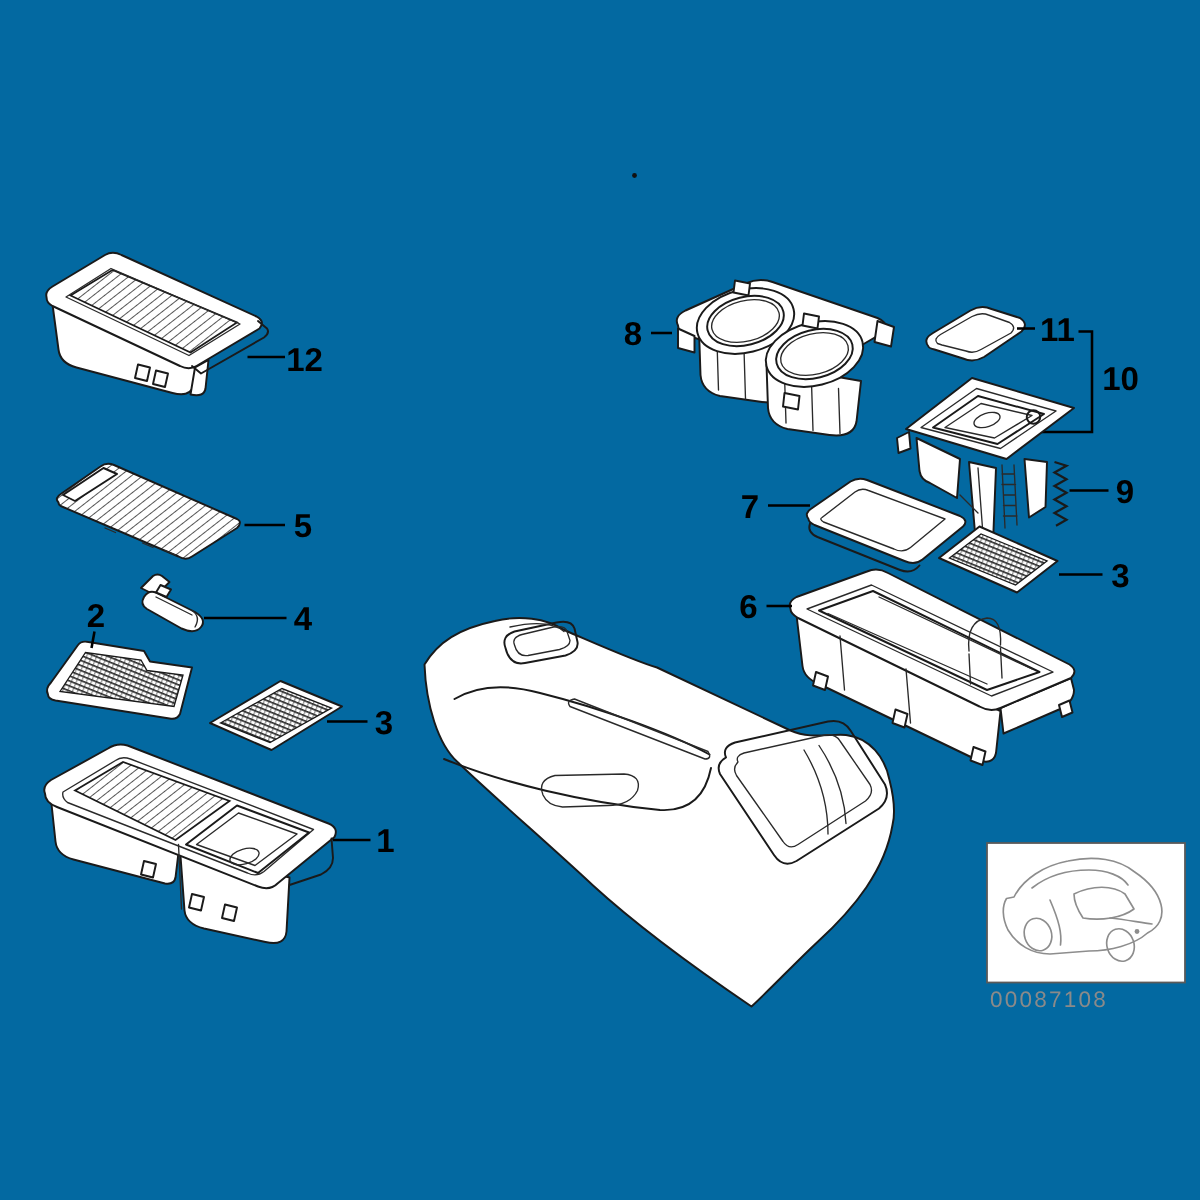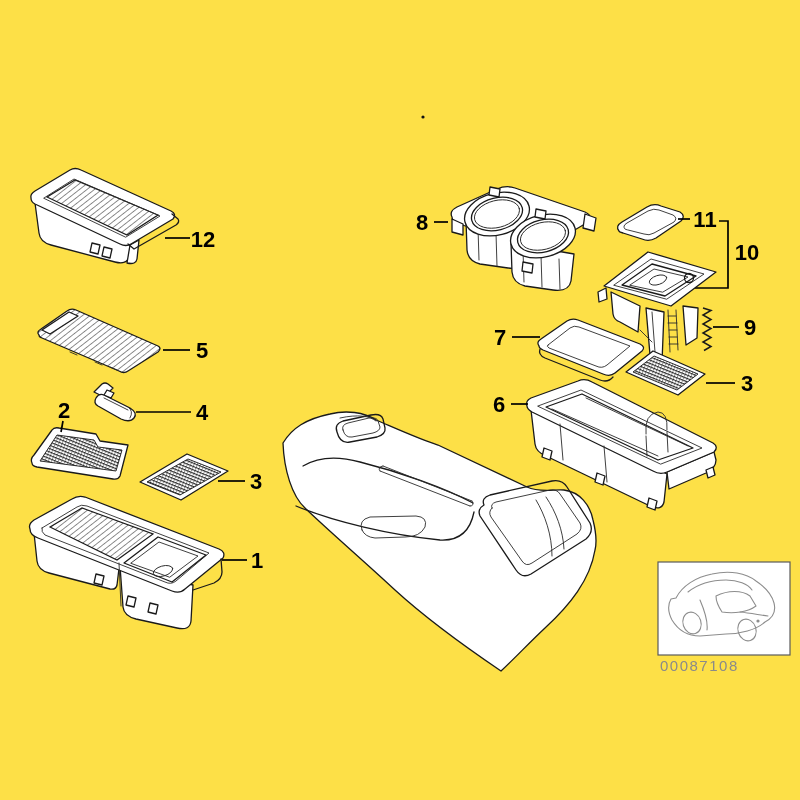--- a/index.html
+++ b/index.html
@@ -1,16 +1,16 @@
 <!DOCTYPE html>
 <html><head>
 <meta charset="utf-8">
 <style>
   html,body{margin:0;padding:0;background:#ffffff;}
-  .stage{position:relative;width:800px;height:800px;background:#fde047;overflow:hidden;
+  .stage{position:relative;width:800px;height:800px;background:#0369a1;overflow:hidden;
          font-family:"Liberation Sans",sans-serif;}
   svg{display:block;}
   .lineart{stroke:#1a1a1a;stroke-width:1.3;fill:none;stroke-linejoin:round;stroke-linecap:round;}
   .solid{stroke:#1a1a1a;stroke-width:1.3;fill:#ffffff;stroke-linejoin:round;stroke-linecap:round;}
   .thin{stroke:#2a2a2a;stroke-width:0.9;fill:none;stroke-linejoin:round;stroke-linecap:round;}
   .callout-line{stroke:#000000;stroke-width:1.7;fill:none;}
   text.callout{font-family:"Liberation Sans",sans-serif;font-weight:700;font-size:22px;fill:#000000;text-anchor:middle;}
   text.drawno{font-family:"Liberation Sans",sans-serif;font-size:15px;fill:#8a8a8a;letter-spacing:1.5px;}
   .graycar{stroke:#8d8d8d;stroke-width:1.1;fill:none;stroke-linejoin:round;stroke-linecap:round;}
 </style>

